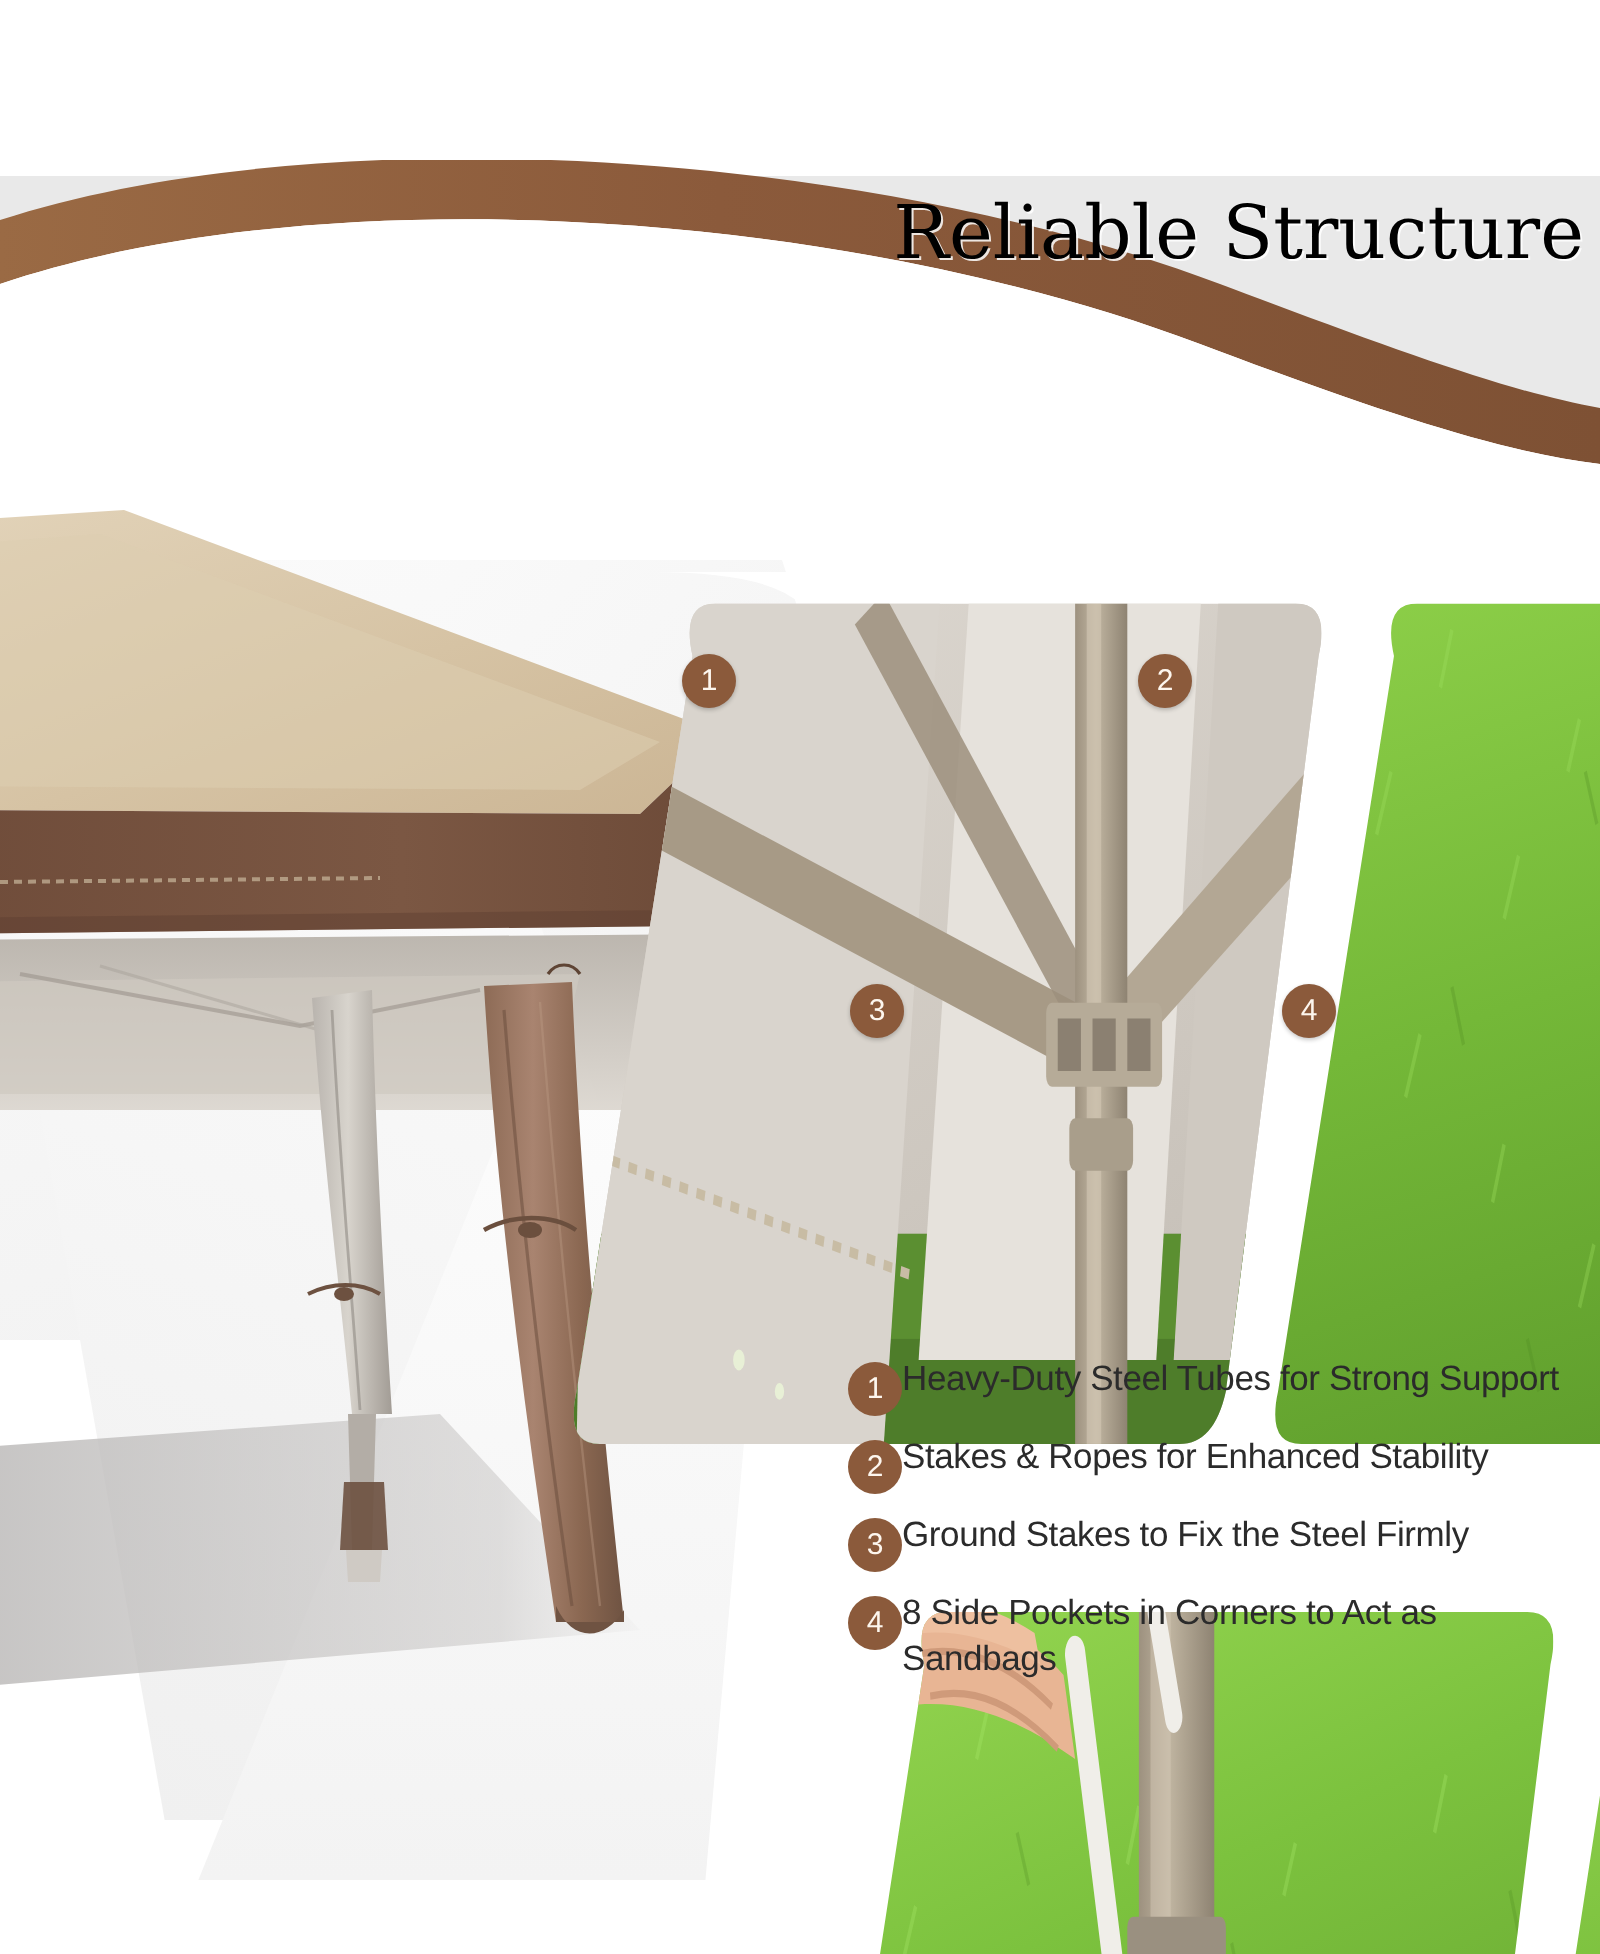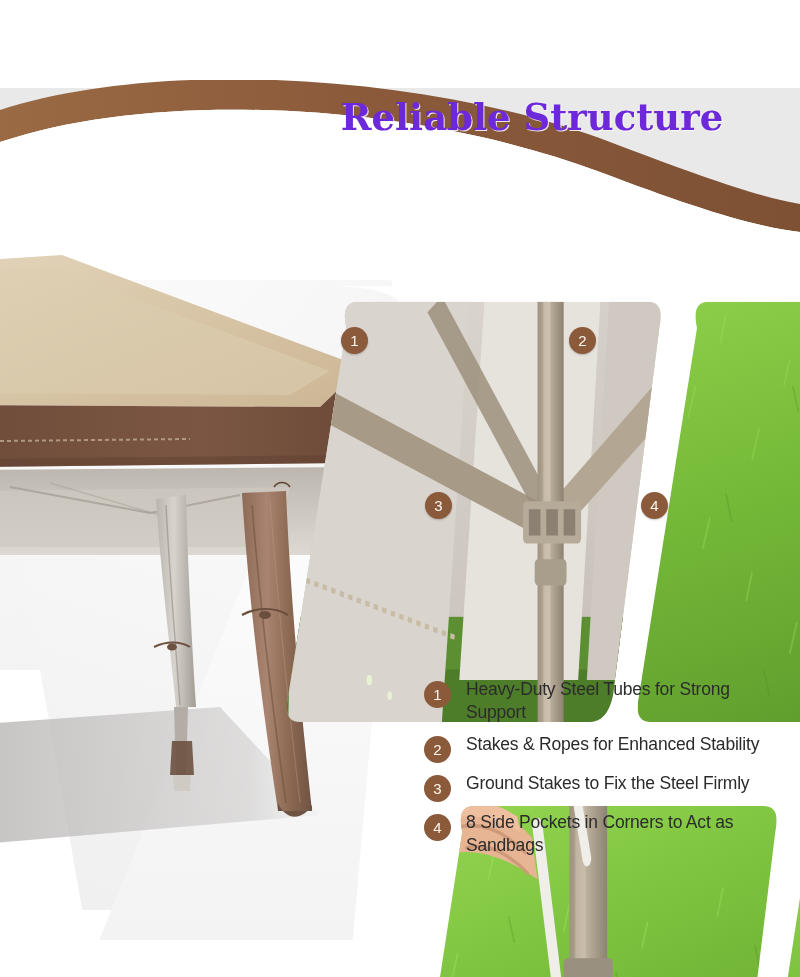--- a/index.html
+++ b/index.html
@@ -67,26 +67,26 @@
     left: 0; top: 80px;
     width: 800px; height: 200px;
   }
 
   
   .headline {
     position: absolute;
     right: 8px;
     top: 94px;
     width: 520px;
-    text-align: center;
+    text-align: right;
     font-family: "DejaVu Serif", serif;
-    font-weight: 700;
+    font-weight: 400;
     font-size: 37px;
     line-height: 46px;
-    color: #6d28d9;
+    color: #000000;
     letter-spacing: 0px;
     text-shadow: 1px 1px 0 rgba(255,255,255,0.85);
   }
   .headline .l2 { display: block; }
 
   
   .hero-photo {
     position: absolute;
     left: -10px; top: 255px;
     width: 470px; height: 600px;
@@ -140,21 +140,20 @@
     background: #8b5a3b;
     color: #fdf6ee;
     font-size: 15px;
     display: flex;
     align-items: center;
     justify-content: center;
     line-height: 1;
     margin-top: 3px;
   }
   .feat-text {
-    margin-left: 15px;
     font-size: 17.5px;
     line-height: 23px;
     color: #2b2b2b;
     font-family: "Liberation Sans", sans-serif;
     letter-spacing: -0.2px;
   }
 </style>
 </head>
 <body>
 

